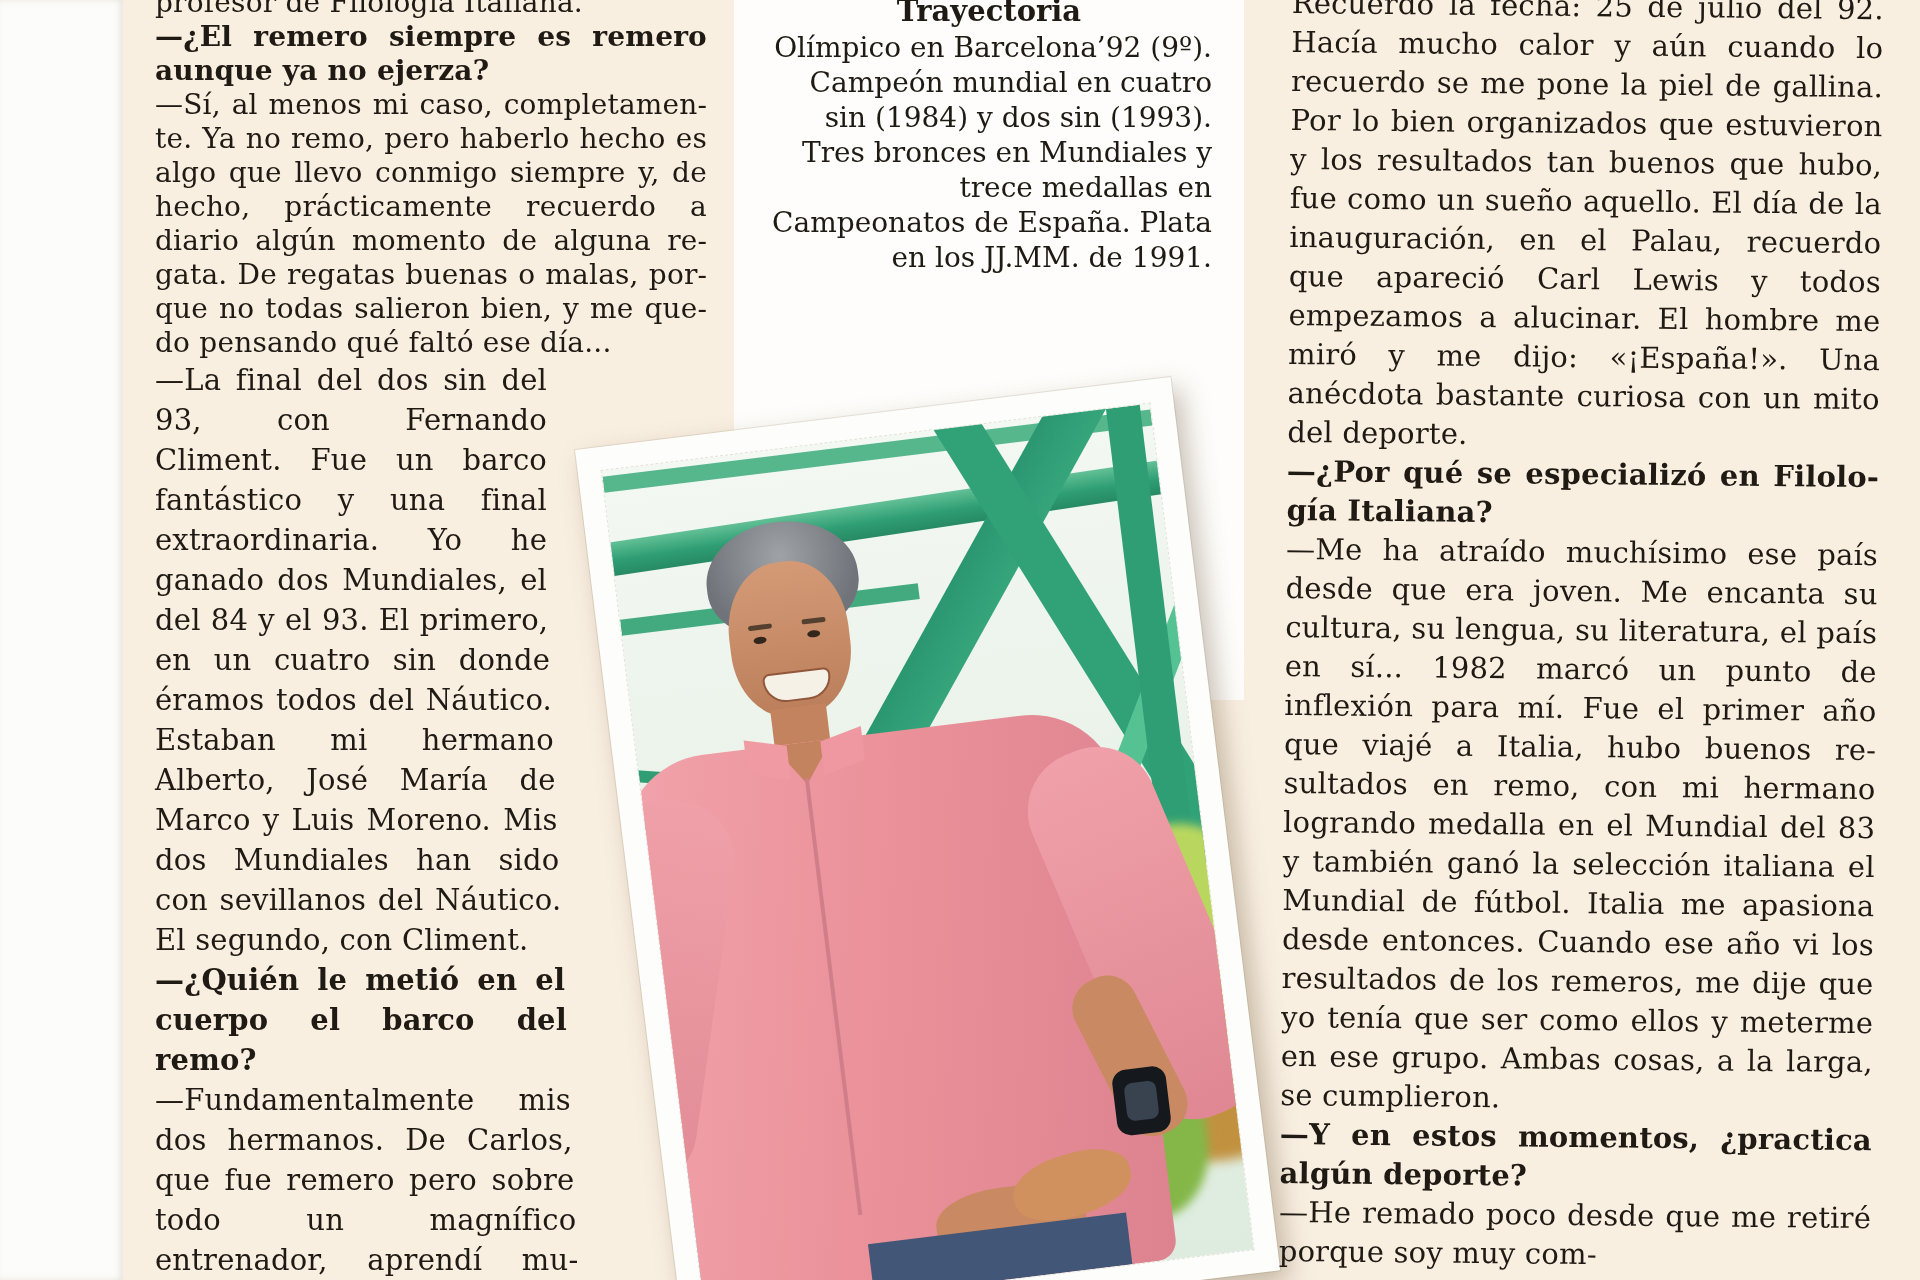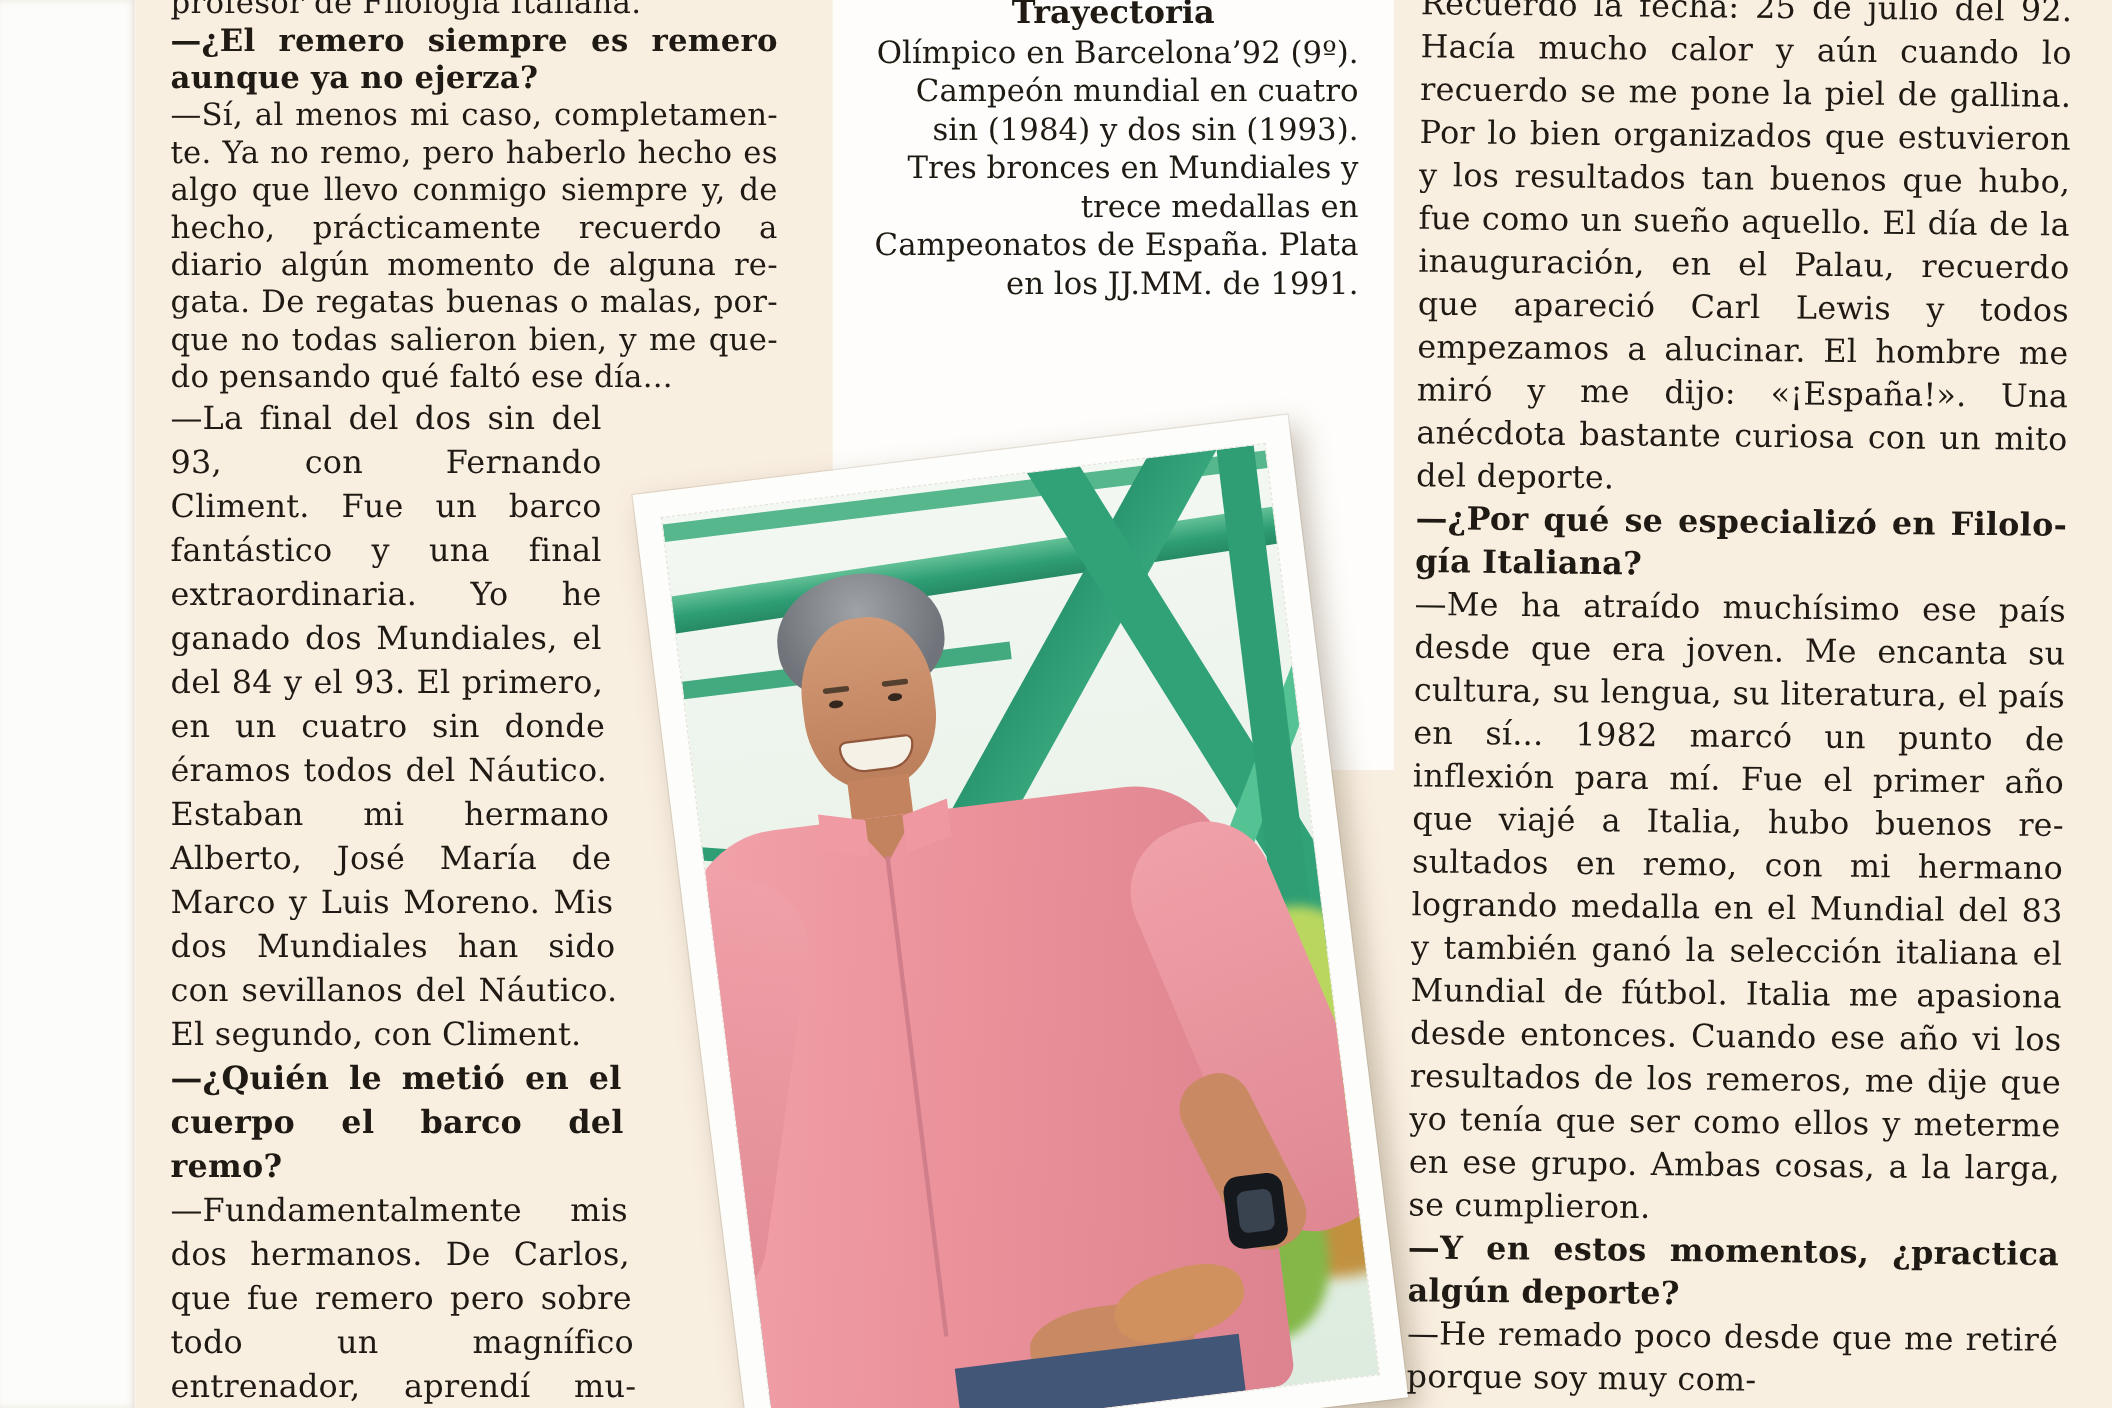--- a/index.html
+++ b/index.html
@@ -20,21 +20,21 @@
   .col-left{position:absolute;left:155px;top:-14px;width:552px;letter-spacing:.2px;}
   .col-left-upper{font-size:28px;line-height:34px;}
   .col-left-lower{font-size:29px;line-height:40px;}
   .photo-float{
     float:right;width:160px;height:960px;
     shape-outside:polygon(0 0,100% 0,100% 100%,45px 100%);
     shape-margin:10px;
   }
 
   
-  .info-box{position:absolute;left:757px;top:0;width:510px;height:700px;background:#fefdfb;}
+  .info-box{position:absolute;left:734px;top:0;width:510px;height:700px;background:#fefdfb;}
   .info-title{margin:-6px auto 2px;font-size:29px;line-height:34px;font-weight:bold;text-align:center;}
   .info-body{margin:0 auto;width:446px;font-size:28px;line-height:35px;text-align:right;}
 
   
   .col-right{position:absolute;left:1292px;top:-16px;width:592px;font-size:29px;line-height:39px;transform:rotate(0.6deg);transform-origin:0 0;letter-spacing:.2px;}
 
   
   .photo-frame{
     position:absolute;left:575px;top:450px;width:600px;height:900px;box-sizing:border-box;
     padding:24px;background:#fdfdfb;transform:rotate(-7deg);transform-origin:0 0;

